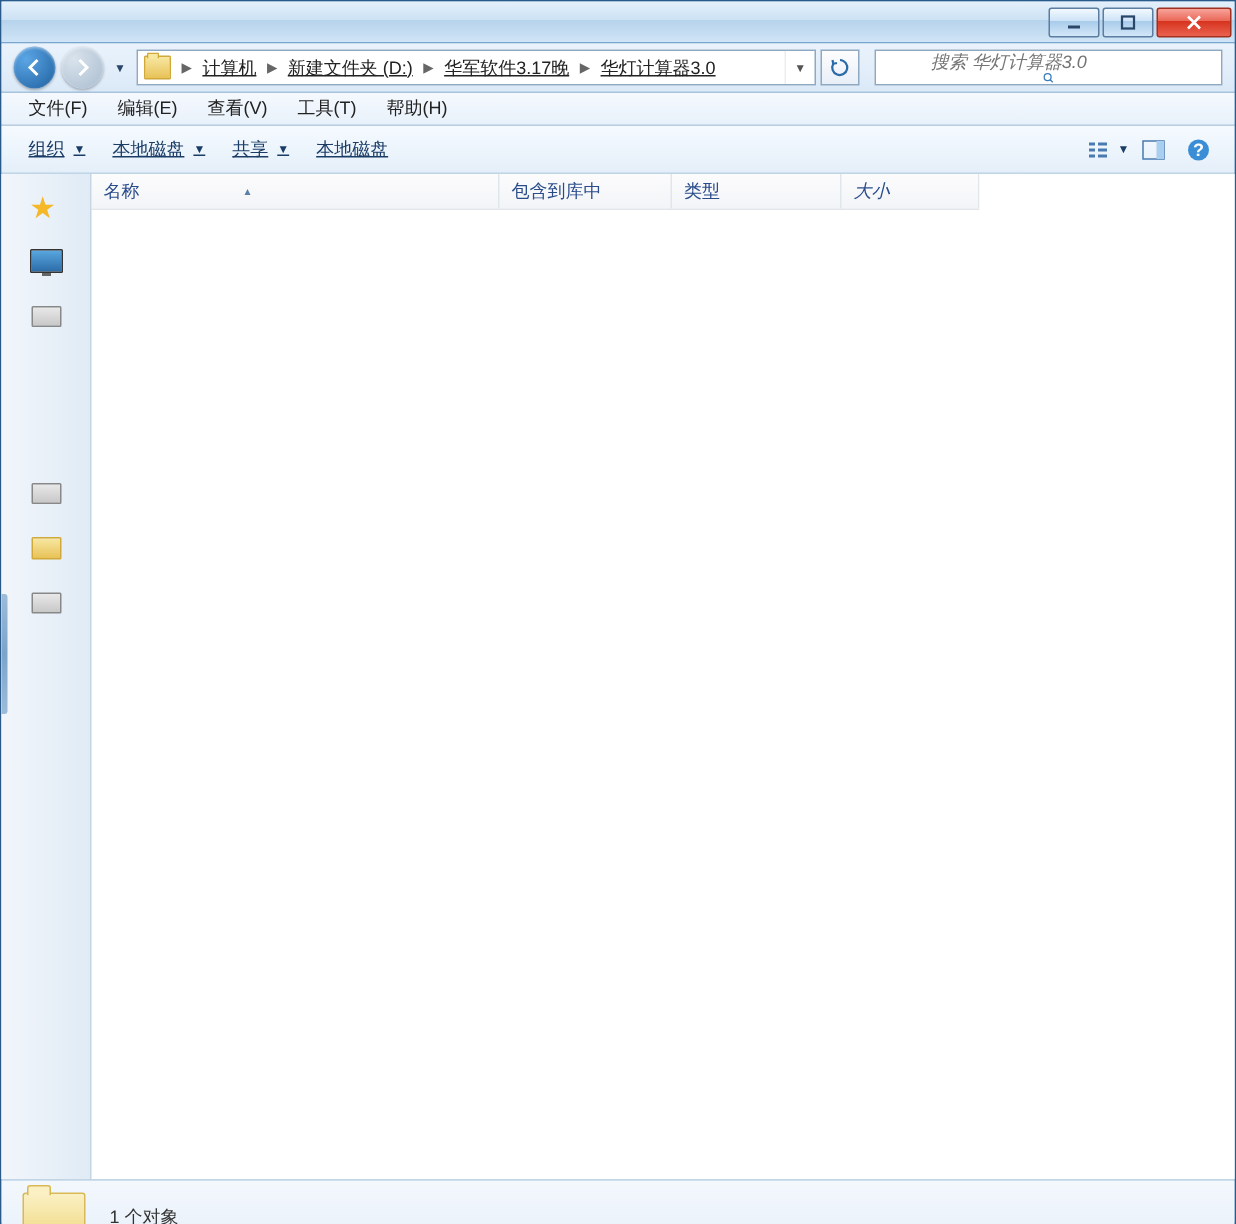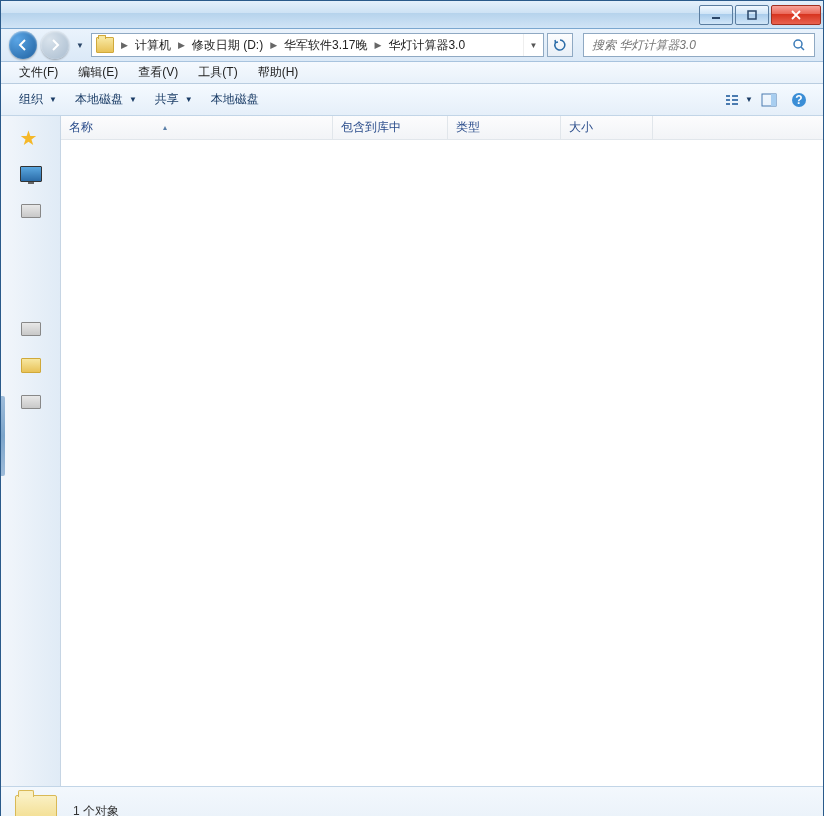--- a/index.html
+++ b/index.html
@@ -11,46 +11,46 @@
 .winbtn.close { width:50px; background:linear-gradient(#f7a39a,#ea6656 45%,#d7341f 46%,#e9624f); border-color:#a03020; }
 .winbtn svg { width:12px; height:12px; }
 .navrow { height:33px; display:flex; align-items:center; padding:0 8px; gap:4px; background:linear-gradient(#eaf3fc,#dbe9f7); border-bottom:1px solid #a8c3de; }
 .navbtn { width:28px; height:28px; border-radius:50%; background:radial-gradient(circle at 30% 30%,#5ba6e6,#1e5f9e); display:flex; align-items:center; justify-content:center; cursor:pointer; box-shadow:inset 0 1px 2px rgba(255,255,255,.5),0 1px 2px rgba(0,0,0,.3); }
 .navbtn.disabled { background:radial-gradient(circle at 30% 30%,#d9e3ec,#a9bccf); }
 .navbtn svg { width:16px; height:16px; }
 .histdrop { width:14px; height:20px; display:flex; align-items:center; justify-content:center; cursor:pointer; }
 .addressbar { flex:1; height:24px; background:#fff; border:1px solid #8fa9c3; display:flex; align-items:center; padding-left:4px; }
 .foldericon { width:18px; height:16px; background:linear-gradient(#f7e7a1,#e8c258); border:1px solid #d0a93a; border-radius:1px; margin-right:4px; position:relative; }
 .foldericon::before { content:""; position:absolute; top:-3px; left:1px; width:6px; height:3px; background:#f7e7a1; border:1px solid #d0a93a; border-bottom:none; border-radius:1px 1px 0 0; }
-.crumb { display:flex; align-items:center; height:100%; padding:0 4px; cursor:pointer; color:#222; }
+.crumb { display:flex; align-items:center; height:100%; padding:0 4px; cursor:pointer; color:#222;text-decoration:underline; }
 .crumbarr { color:#666; padding:0 3px; cursor:pointer; font-size:9px; }
 .addrdrop { width:20px; height:100%; display:flex; align-items:center; justify-content:center; border-left:1px solid #eee; cursor:pointer; }
 .refreshbtn { width:26px; height:24px; border:1px solid #8fa9c3; background:linear-gradient(#fdfdfe,#e8eff7); display:flex; align-items:center; justify-content:center; cursor:pointer; margin-left:-1px; }
-.searchbox { width:232px; height:24px; background:#fff; border:1px solid #8fa9c3; margin-left:6px; display:flex; align-items:center; padding:0 8px; }
+.searchbox { width:232px; height:24px; background:#fff; border:1px solid #8fa9c3; margin-left:6px; display:flex; align-items:center; padding:0 20px;flex-direction:column; }
 .searchbox input { border:none; outline:none; flex:1; font-style:italic; color:#888; font-size:12px; background:transparent; }
 .menubar { height:22px; background:linear-gradient(#f5f9fe,#e8f1fa); display:flex; align-items:flex-start; padding:0 10px; gap:4px; border-bottom:1px solid #b9cde0; }
 .menuitem { padding:2px 8px; cursor:pointer; color:#222; }
 .toolbar { height:32px; background:linear-gradient(#f5faff,#e5eff9); border-bottom:1px solid #c2d5e7; display:flex; align-items:center; padding:0 10px; gap:2px; }
-.tbtn { display:flex; align-items:center; padding:4px 8px; cursor:pointer; color:#1a3c66; border-radius:2px; gap:4px; }
+.tbtn { display:flex; align-items:center; padding:4px 8px; cursor:pointer; color:#1a3c66; border-radius:2px; gap:4px;text-decoration:underline; }
 .tdroparr { font-size:8px; color:#1a3c66; margin-left:2px; }
 .tsep { flex:1; }
 .iconbtn { width:28px; height:24px; display:flex; align-items:center; justify-content:center; cursor:pointer; border-radius:2px; }
 .body { display:flex; height:670px; background:#fff; }
 .sidebar { width:60px; background:linear-gradient(to right,#f2f6fb,#e0ebf6); border-right:1px solid #c6d5e4; padding:10px 0; display:flex; flex-direction:column; align-items:center; gap:22px; position:relative; }
 .sbicon { width:22px; height:18px; cursor:pointer; }
 .sbstar { color:#f5b829; font-size:20px; }
 .sbmon { width:22px; height:16px; background:linear-gradient(#5aa7e0,#2b6ca8); border:1px solid #333; border-radius:1px; position:relative; }
 .sbmon::after { content:""; position:absolute; bottom:-3px; left:7px; width:6px; height:2px; background:#666; }
 .sbdrive { width:20px; height:14px; background:linear-gradient(#e8e8e8,#c8c8c8); border:1px solid #888; border-radius:1px; }
 .sbfolder { width:20px; height:15px; background:linear-gradient(#f7e7a1,#e8c258); border:1px solid #d0a93a; border-radius:1px; }
 .sbthin { width:4px; background:linear-gradient(to bottom,#9ebcda 0%,#7ba4ca 50%,#9ebcda 100%); height:80px; position:absolute; left:0; top:280px; cursor:pointer; border-radius:0 2px 2px 0; }
-.main { flex:1; display:flex; flex-direction:column; }
+.main { flex:1; display:flex; flex-direction:row; }
 .colhead { height:24px; display:flex; border-bottom:1px solid #e1e6eb; background:linear-gradient(#fcfcfd,#f2f4f7); }
 .ch { padding:3px 8px; color:#2a4c8b; cursor:pointer; display:flex; align-items:center; border-right:1px solid #e1e6eb; }
-.ch1 { width:272px; } .ch2 { width:115px; } .ch3 { width:113px; } .ch4 { width:92px; text-align:left; justify-content:flex-start; }
+.ch1 { width:272px; } .ch2 { width:115px; } .ch3 { width:113px; } .ch4 { width:92px; text-align:left; justify-content:flex-start;font-style:italic; }
 .sortarr { font-size:8px; margin-left:70px; color:#5a7fa8; }
 .filerow { height:22px; display:flex; align-items:center; padding-left:8px; cursor:pointer; }
 .fc1 { width:264px; display:flex; align-items:center; gap:6px; } 
 .fc2 { width:115px; color:#555; } 
 .fc3 { width:113px; color:#555; } 
 .fc4 { width:92px; color:#555; text-align:right; padding-right:14px; }
 .exeicon { width:16px; height:16px; border:1px dashed #999; background:#f4f4f4; }
 .statusbar { height:50px; background:linear-gradient(#f3f8fd,#e6eff8); border-top:1px solid #c2d5e7; display:flex; align-items:center; padding:0 14px; gap:16px; }
 .bigfolder { width:42px; height:34px; background:linear-gradient(#faf0c3,#f0d77e); border:1px solid #d9b956; border-radius:2px; position:relative; }
 .bigfolder::before { content:""; position:absolute; top:-6px; left:2px; width:14px; height:6px; background:#faf0c3; border:1px solid #d9b956; border-bottom:none; border-radius:2px 2px 0 0; }
@@ -92,21 +92,21 @@
         </svg>
     </div>
     <div class="histdrop">
       <span style="font-size:8px;color:#2a4668">▼</span>
     </div>
     <div class="addressbar">
       <div class="foldericon"></div>
       <span class="crumbarr">▶</span>
       <span class="crumb">计算机</span>
       <span class="crumbarr">▶</span>
-      <span class="crumb">修改日期 (D:)</span>
+      <span class="crumb">新建文件夹 (D:)</span>
       <span class="crumbarr">▶</span>
       <span class="crumb">华军软件3.17晚</span>
       <span class="crumbarr">▶</span>
       <span class="crumb">华灯计算器3.0</span>
       <div style="flex:1"></div>
       <div class="addrdrop">
           <span style="font-size:8px;color:#555">▼</span>
         </div>
     </div>
     <div class="refreshbtn">

